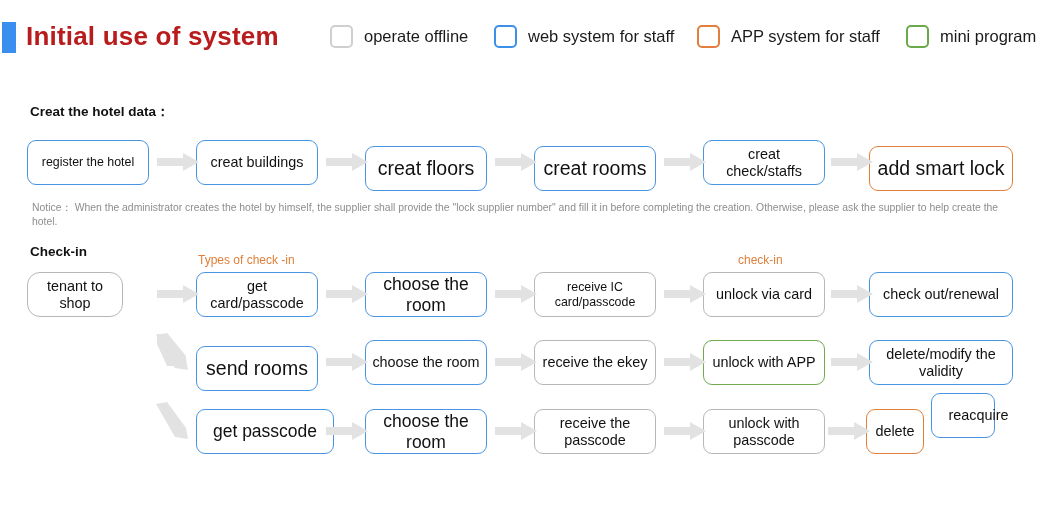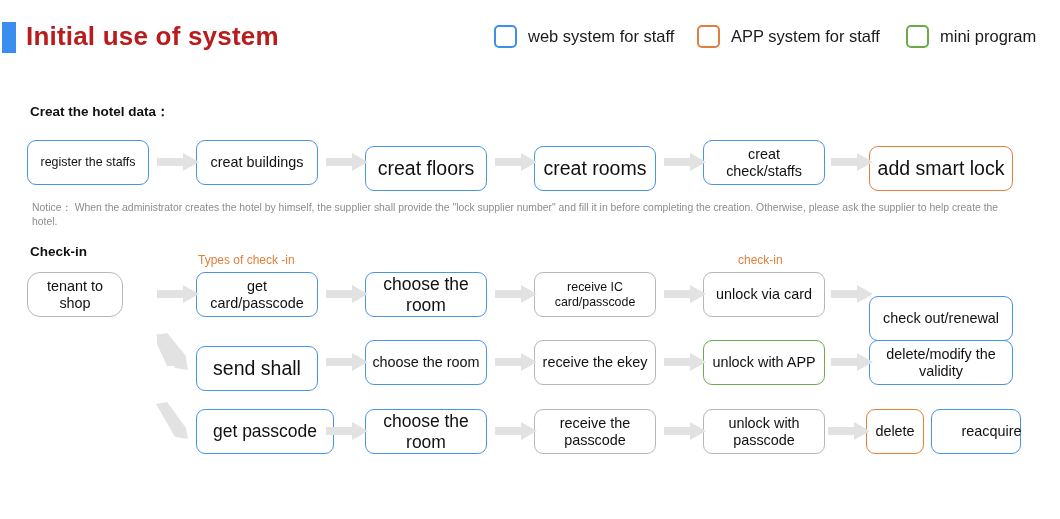--- a/index.html
+++ b/index.html
@@ -103,40 +103,44 @@
   .arrow svg { display: block; }
   .diag { position: absolute; width: 34px; height: 40px; }
 </style>
 </head>
 <body>
 
 <div id="header">
   <div id="accent-bar"></div>
   <div id="page-title">Initial use of system</div>
 
+  <div class="legend-item" style="left:330px;">
+    <span class="legend-box"></span>
+    <span class="legend-label">operate offline</span>
+  </div>
 
   <div class="legend-item" style="left:697px;">
     <span class="legend-box orange"></span>
     <span class="legend-label">APP system for staff</span>
   </div>
 
   <div class="legend-item" style="left:494px;">
     <span class="legend-box blue"></span>
     <span class="legend-label">web system for staff</span>
   </div>
 
   <div class="legend-item" style="left:906px;">
     <span class="legend-box green"></span>
     <span class="legend-label">mini program</span>
   </div>
 </div>
 
 <div class="section-title" id="section-hotel">Creat the hotel data：</div>
 
-<div class="node blue fs-sm" style="left:27px;  top:140px; width:122px; height:45px;">register the staffs</div>
+<div class="node blue fs-sm" style="left:27px;  top:140px; width:122px; height:45px;">register the hotel</div>
 <div class="node blue fs-md" style="left:196px; top:140px; width:122px; height:45px;">creat buildings</div>
 <div class="node blue fs-xl" style="left:365px; top:140px; width:122px; height:45px;">creat floors</div>
 <div class="node blue fs-xl" style="left:534px; top:140px; width:122px; height:45px;">creat rooms</div>
 <div class="node blue fs-md" style="left:703px; top:140px; width:122px; height:45px;">creat check/staffs</div>
 <div class="node orange fs-xl" style="left:869px; top:140px; width:144px; height:45px;">add smart lock</div>
 
 <div class="arrow" style="left:157px; top:153px;">
   <svg width="42" height="18" viewBox="0 0 42 18">
       <path d="M0 5 H26 V0 L42 9 L26 18 V13 H0 Z" fill="#e2e2e2"></path>
     </svg>
@@ -168,21 +172,21 @@
 
 <div class="caption" id="caption-types">Types of check -in</div>
 <div class="caption" id="caption-checkin">check-in</div>
 
 <div class="node gray fs-md" style="left:27px; top:272px; width:96px; height:45px;border-radius:13px;">tenant to shop</div>
 
 <div class="node blue fs-md" style="left:196px; top:272px; width:122px; height:45px;">get card/passcode</div>
 <div class="node blue fs-lg" style="left:365px; top:272px; width:122px; height:45px;">choose the room</div>
 <div class="node gray fs-sm" style="left:534px; top:272px; width:122px; height:45px;">receive IC card/passcode</div>
 <div class="node gray fs-md" style="left:703px; top:272px; width:122px; height:45px;">unlock via card</div>
-<div class="node blue fs-md" style="left:869px; top:272px; width:144px; height:45px;margin-top:24px;">check out/renewal</div>
+<div class="node blue fs-md" style="left:869px; top:272px; width:144px; height:45px;">check out/renewal</div>
 
 <div class="arrow" style="left:157px; top:285px;">
   <svg width="42" height="18" viewBox="0 0 42 18">
       <path d="M0 5 H26 V0 L42 9 L26 18 V13 H0 Z" fill="#e2e2e2"></path>
     </svg>
 </div>
 <div class="arrow" style="left:326px; top:285px;">
   <svg width="42" height="18" viewBox="0 0 42 18">
       <path d="M0 5 H26 V0 L42 9 L26 18 V13 H0 Z" fill="#e2e2e2"></path>
     </svg>
@@ -196,21 +200,21 @@
   <svg width="42" height="18" viewBox="0 0 42 18">
       <path d="M0 5 H26 V0 L42 9 L26 18 V13 H0 Z" fill="#e2e2e2"></path>
     </svg>
 </div>
 <div class="arrow" style="left:831px; top:285px;">
   <svg width="42" height="18" viewBox="0 0 42 18">
       <path d="M0 5 H26 V0 L42 9 L26 18 V13 H0 Z" fill="#e2e2e2"></path>
     </svg>
 </div>
 
-<div class="node blue fs-xl" style="left:196px; top:340px; width:122px; height:45px;">send shall</div>
+<div class="node blue fs-xl" style="left:196px; top:340px; width:122px; height:45px;">send rooms</div>
 <div class="node blue fs-md" style="left:365px; top:340px; width:122px; height:45px;">choose the room</div>
 <div class="node gray fs-md" style="left:534px; top:340px; width:122px; height:45px;">receive the ekey</div>
 <div class="node green fs-md" style="left:703px; top:340px; width:122px; height:45px;">unlock with APP</div>
 <div class="node blue fs-md" style="left:869px; top:340px; width:144px; height:45px;">delete/modify the validity</div>
 
 <div class="diag" style="left:155px; top:332px;">
   <svg width="34" height="40" viewBox="0 0 34 40">
       <path d="M2 2 L13 2 L31 24 L31 14 L31 34 L12 34 L2 12 Z" fill="#e2e2e2"></path>
       <path d="M1 3 L12 1 L31 27 L33 38 L20 36 Z" fill="#e2e2e2"></path>
     </svg>
@@ -234,21 +238,21 @@
   <svg width="42" height="18" viewBox="0 0 42 18">
       <path d="M0 5 H26 V0 L42 9 L26 18 V13 H0 Z" fill="#e2e2e2"></path>
     </svg>
 </div>
 
 <div class="node blue fs-lg" style="left:196px; top:409px; width:138px; height:45px;">get passcode</div>
 <div class="node blue fs-lg" style="left:365px; top:409px; width:122px; height:45px;">choose the room</div>
 <div class="node gray fs-md" style="left:534px; top:409px; width:122px; height:45px;">receive the passcode</div>
 <div class="node gray fs-md" style="left:703px; top:409px; width:122px; height:45px;">unlock with passcode</div>
 <div class="node orange fs-md" style="left:866px; top:409px; width:58px; height:45px;">delete</div>
-<div class="node blue fs-md" style="left:931px; top:409px; width:90px; height:45px;padding-left:36px;">reacquire</div>
+<div class="node blue fs-md" style="left:931px; top:393px; width:64px; height:45px;padding-left:36px;">reacquire</div>
 
 <div class="diag" style="left:155px; top:401px;">
   <svg width="34" height="40" viewBox="0 0 34 40">
       <path d="M1 3 L12 1 L31 27 L33 38 L20 36 Z" fill="#e2e2e2"></path>
     </svg>
 </div>
 <div class="arrow" style="left:326px; top:422px;">
   <svg width="42" height="18" viewBox="0 0 42 18">
       <path d="M0 5 H26 V0 L42 9 L26 18 V13 H0 Z" fill="#e2e2e2"></path>
     </svg>

